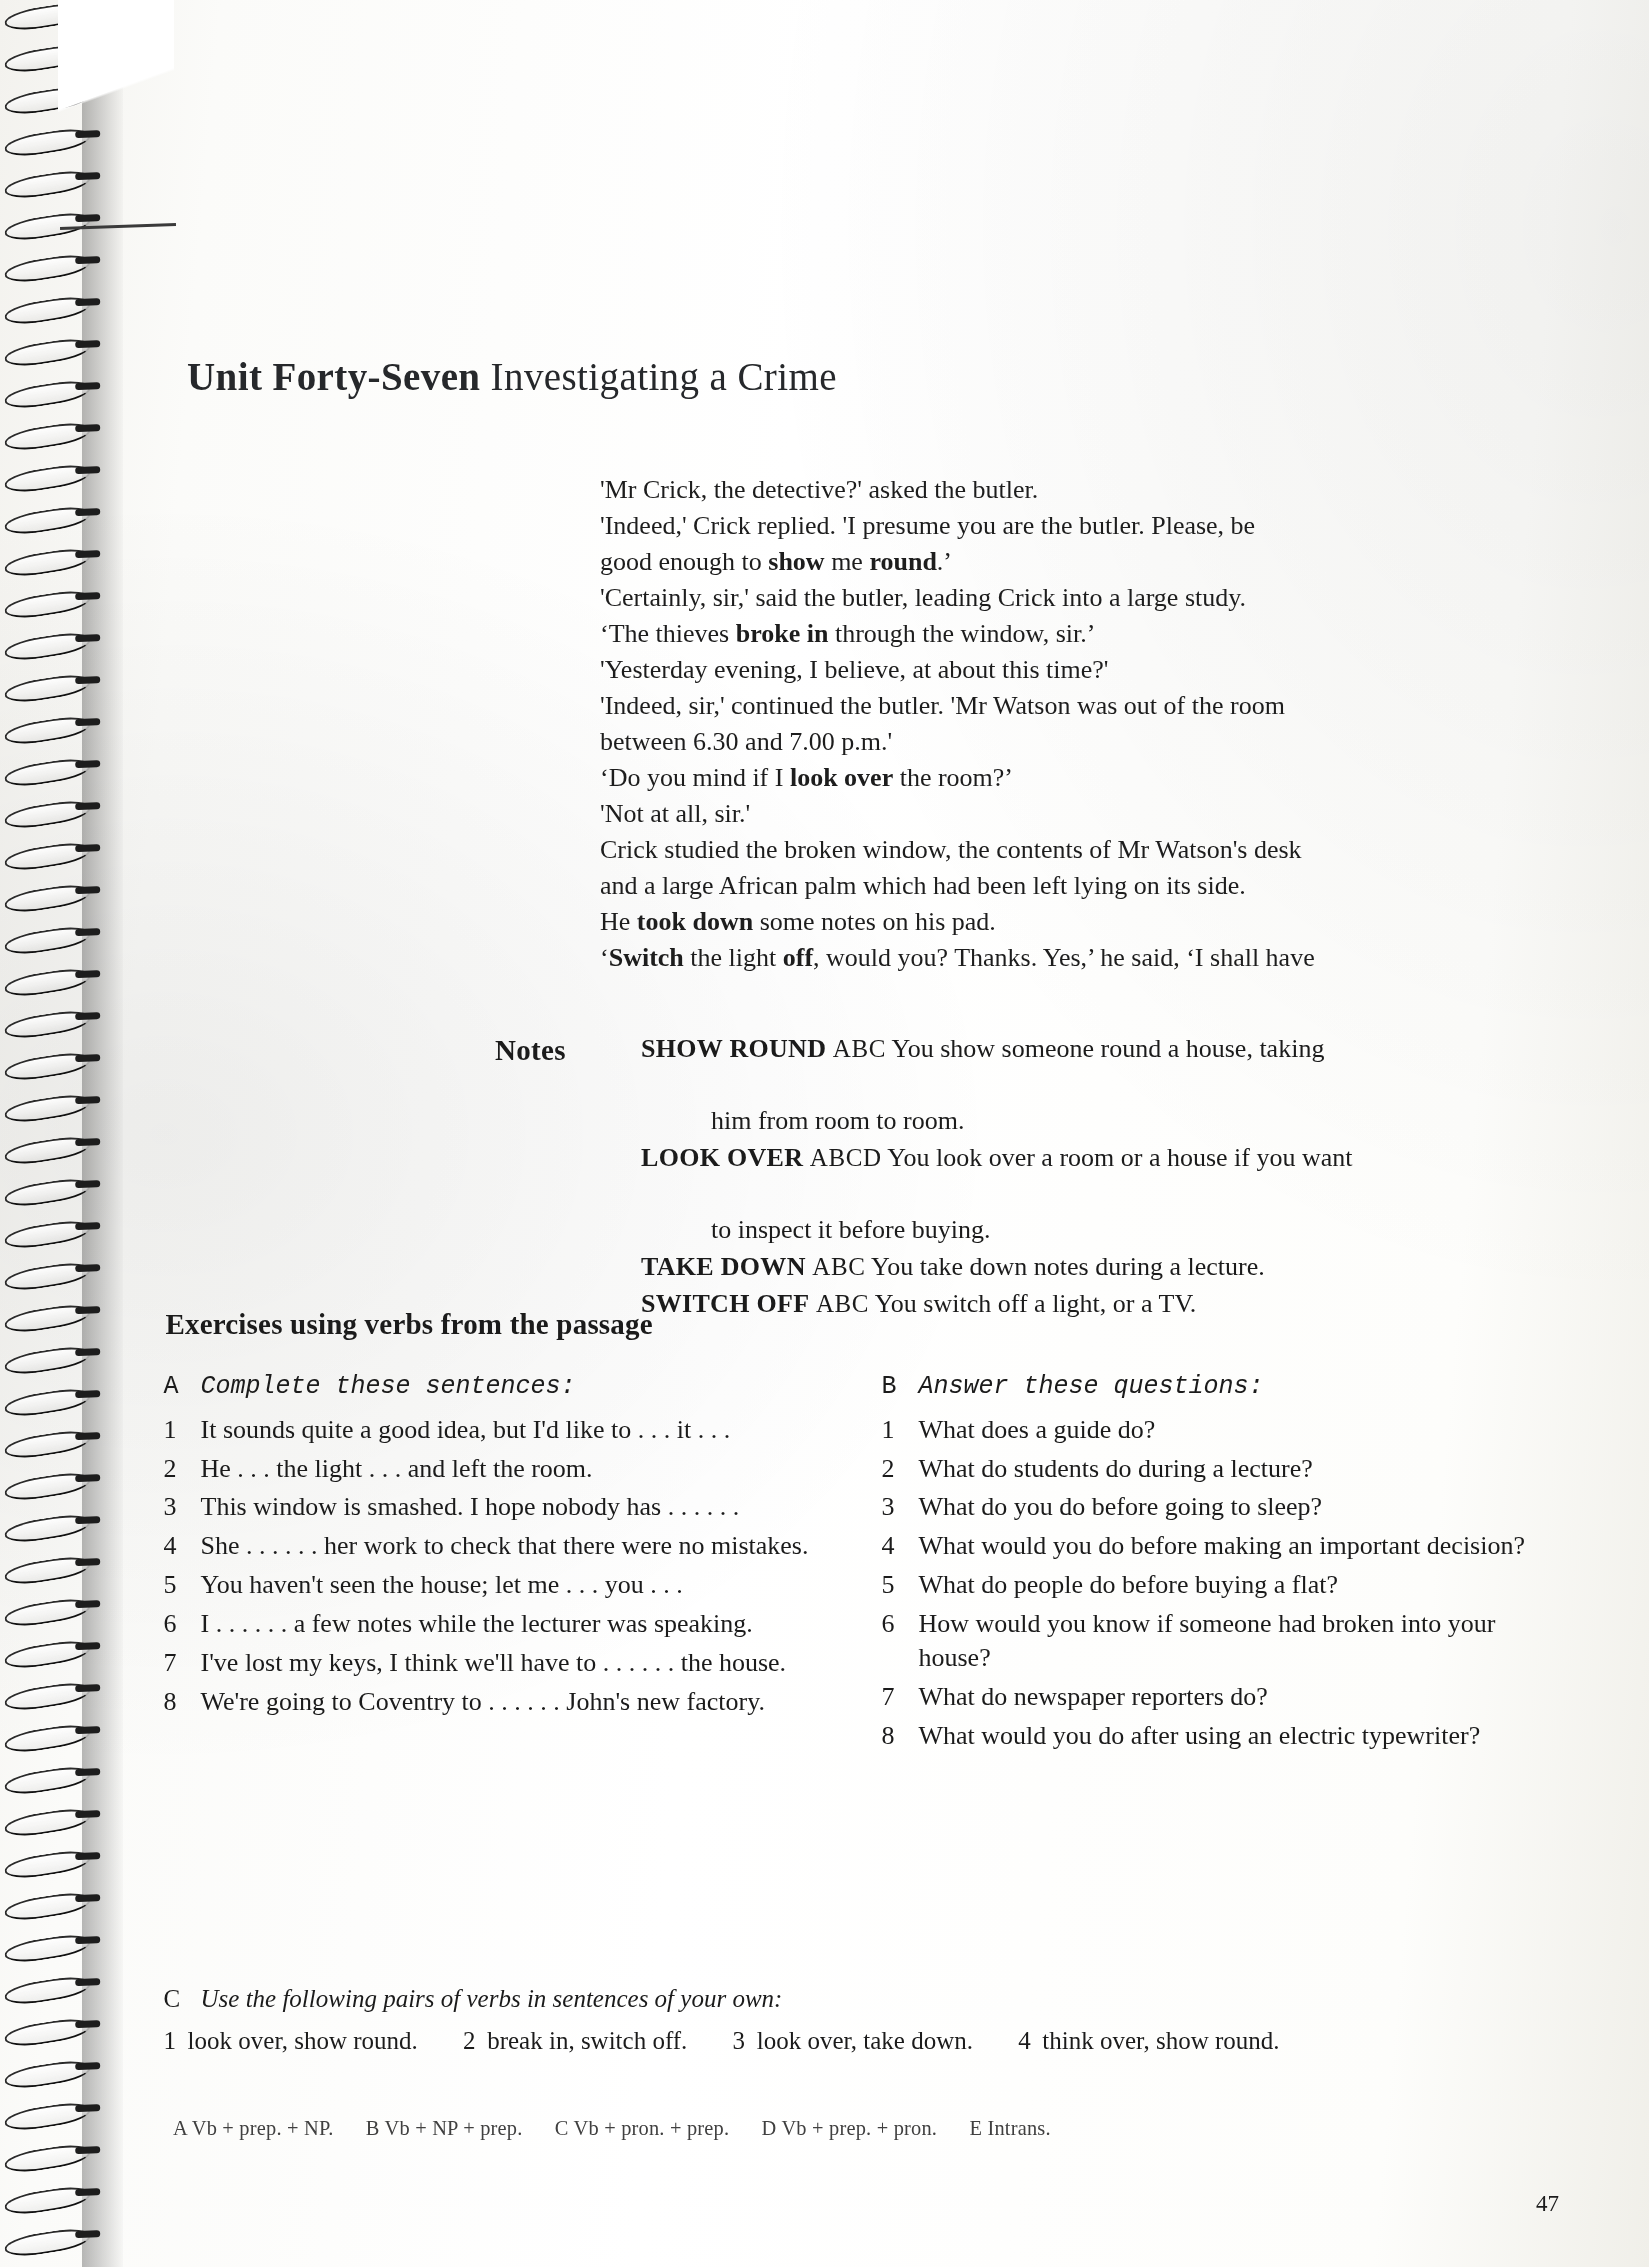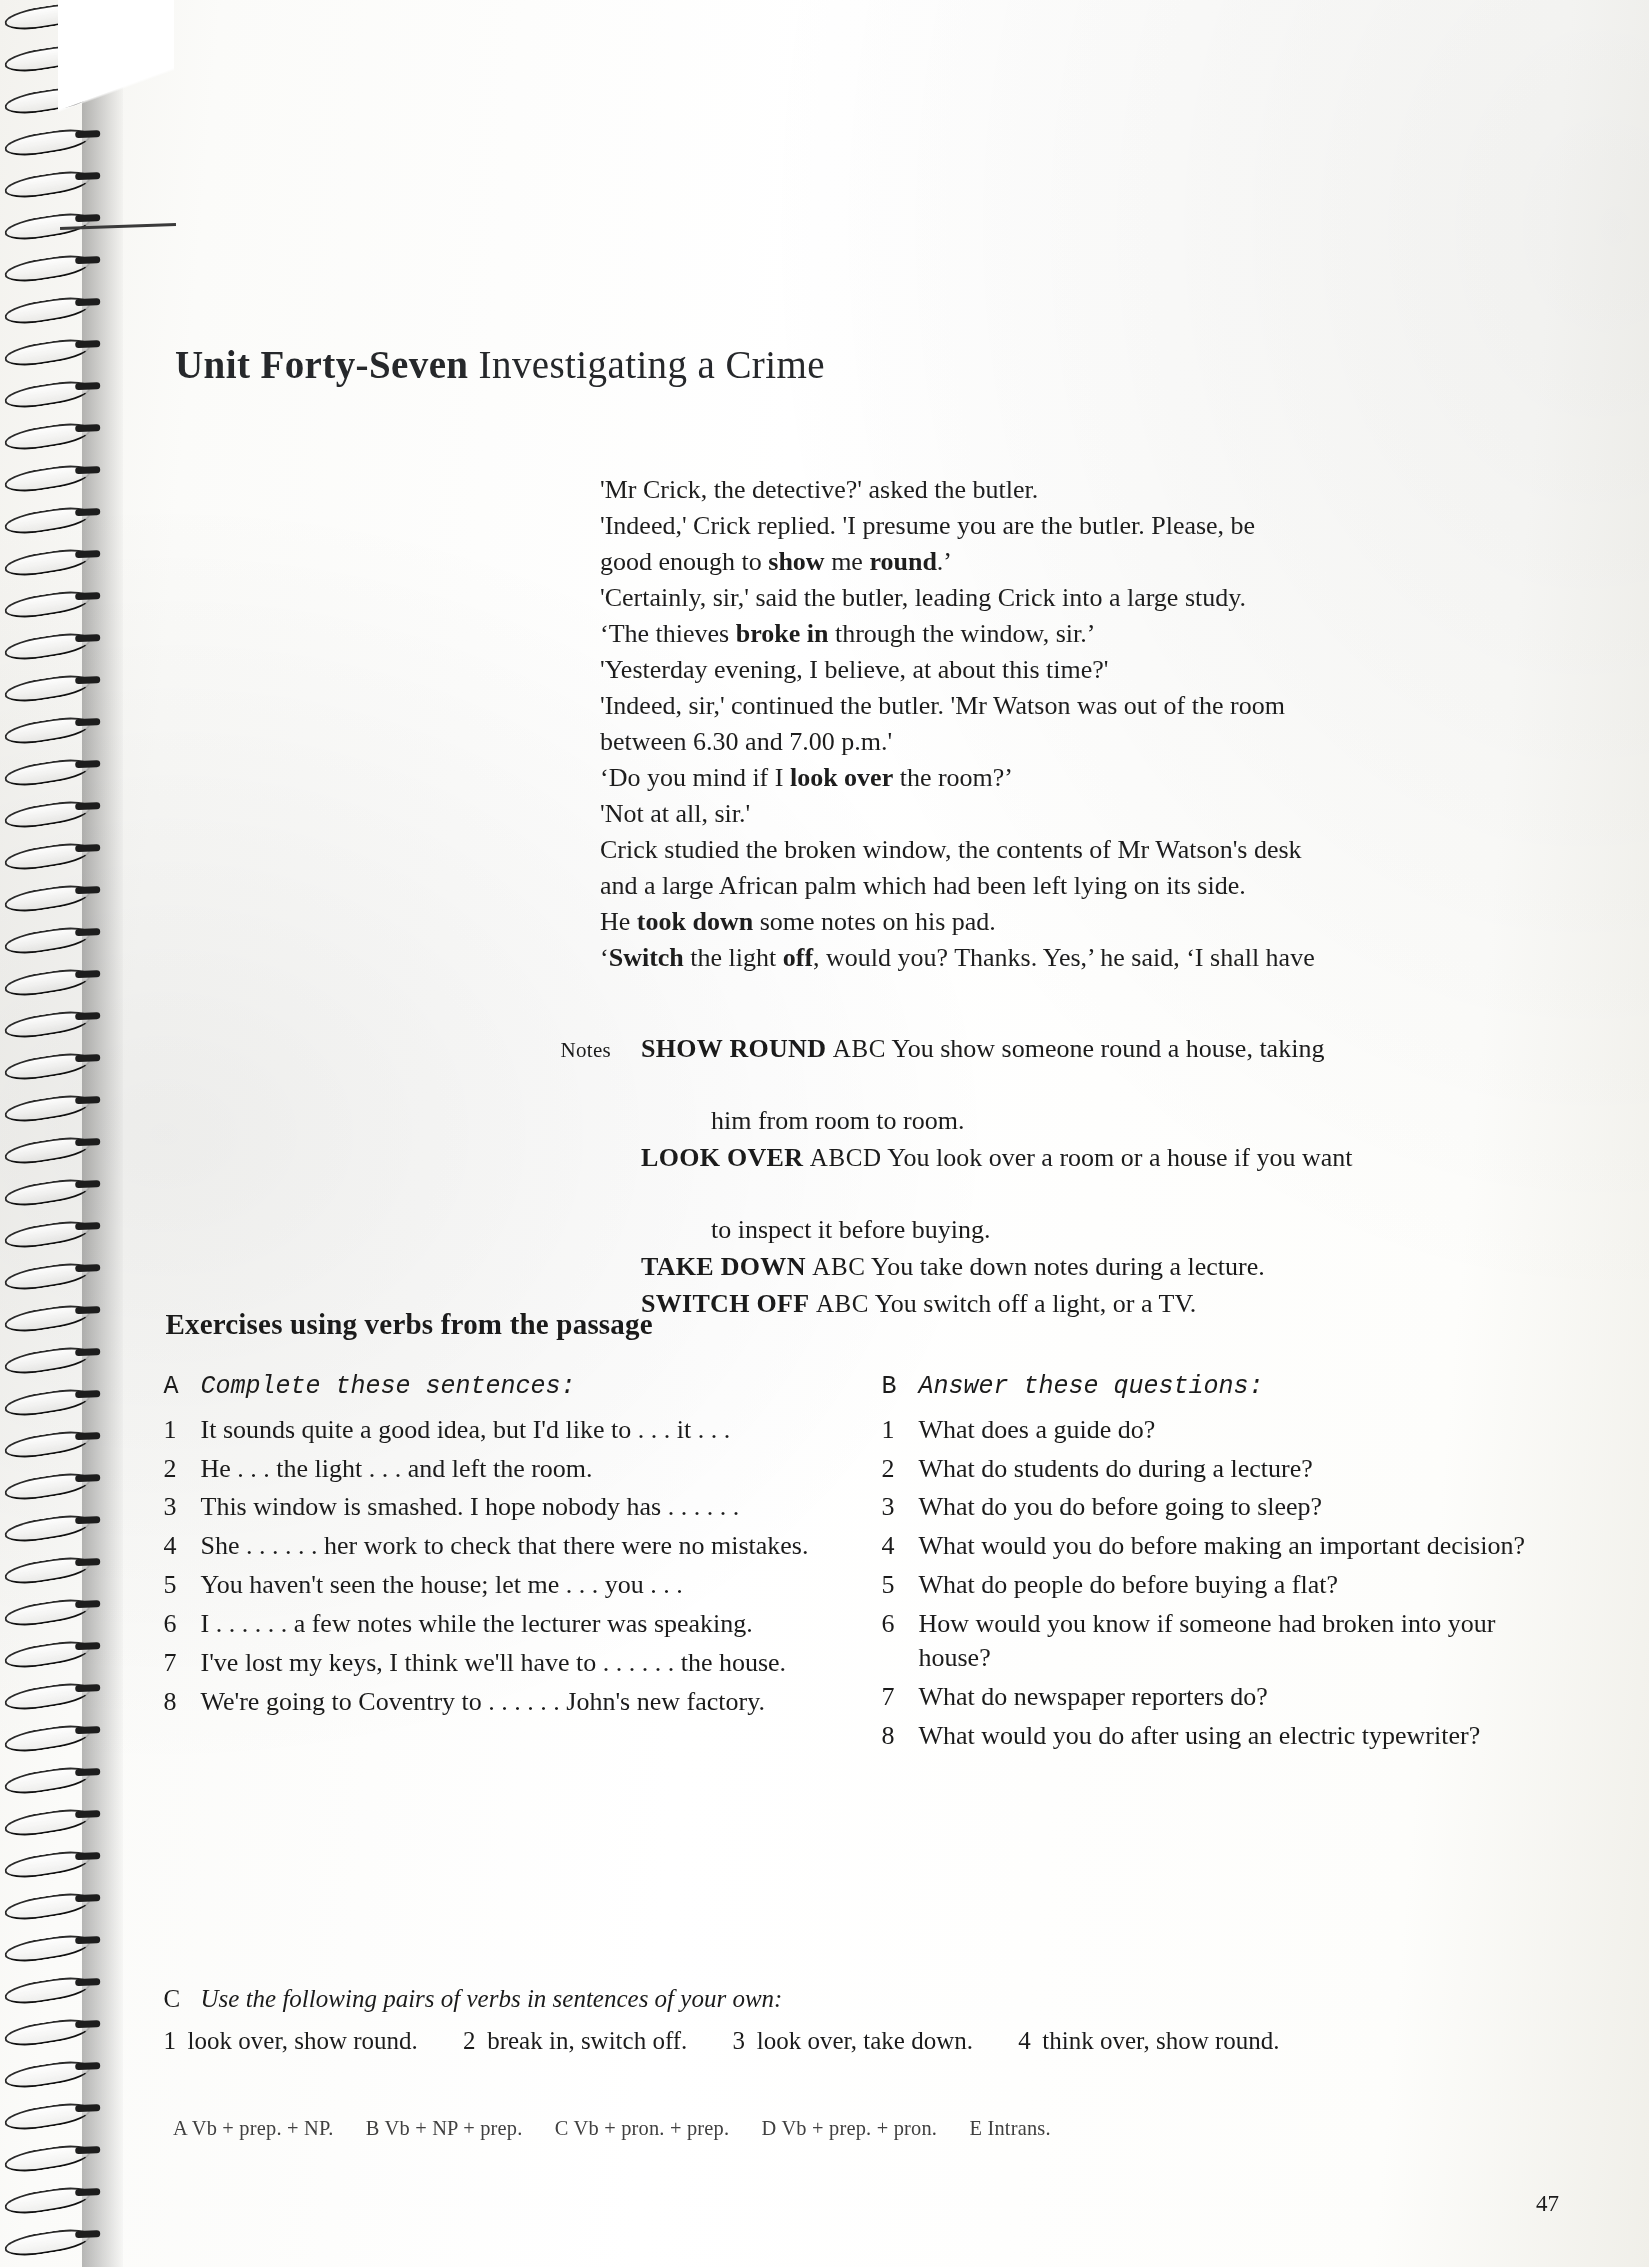--- a/index.html
+++ b/index.html
@@ -82,21 +82,21 @@
   
   #content {
     position: absolute;
     left: 146px; top: 0; right: 39px; bottom: 0;
   }
 
   h1.unit-title {
     position: absolute;
     left: 25px;
     top: 338px;
-    margin: 4px;
+    margin: 16px;
     font-size: 39px;
     font-weight: 400;
     letter-spacing: 0.4px;
     color: #26282b;
   }
   h1.unit-title .bold { font-weight: 700; }
 
   .passage {
     position: absolute;
     left: 454px;
@@ -115,23 +115,22 @@
     left: 349px;
     top: 1031px;
     width: 1097px;
     font-size: 26px;
     line-height: 35px;
   }
   .notes-label {
     position: absolute;
     left: 0; top: 1.9px;
     width: 116px;
-    text-align: right;
-    font-size: 21px;
-    font-weight: 400;
+    font-size: 29px;
+    font-weight: 700;
     letter-spacing: 0.3px;
   }
   .notes-list {
     margin-left: 146px;
   }
   .note-row { margin-bottom: 1.9px; }
   .note-head { font-weight: 700; font-size: 26px; letter-spacing: 0.3px; }
   .note-code { font-size: 25px; letter-spacing: 0.6px; }
   .note-indent { display: block; padding-left: 70px; margin-top: 37px; }
 

